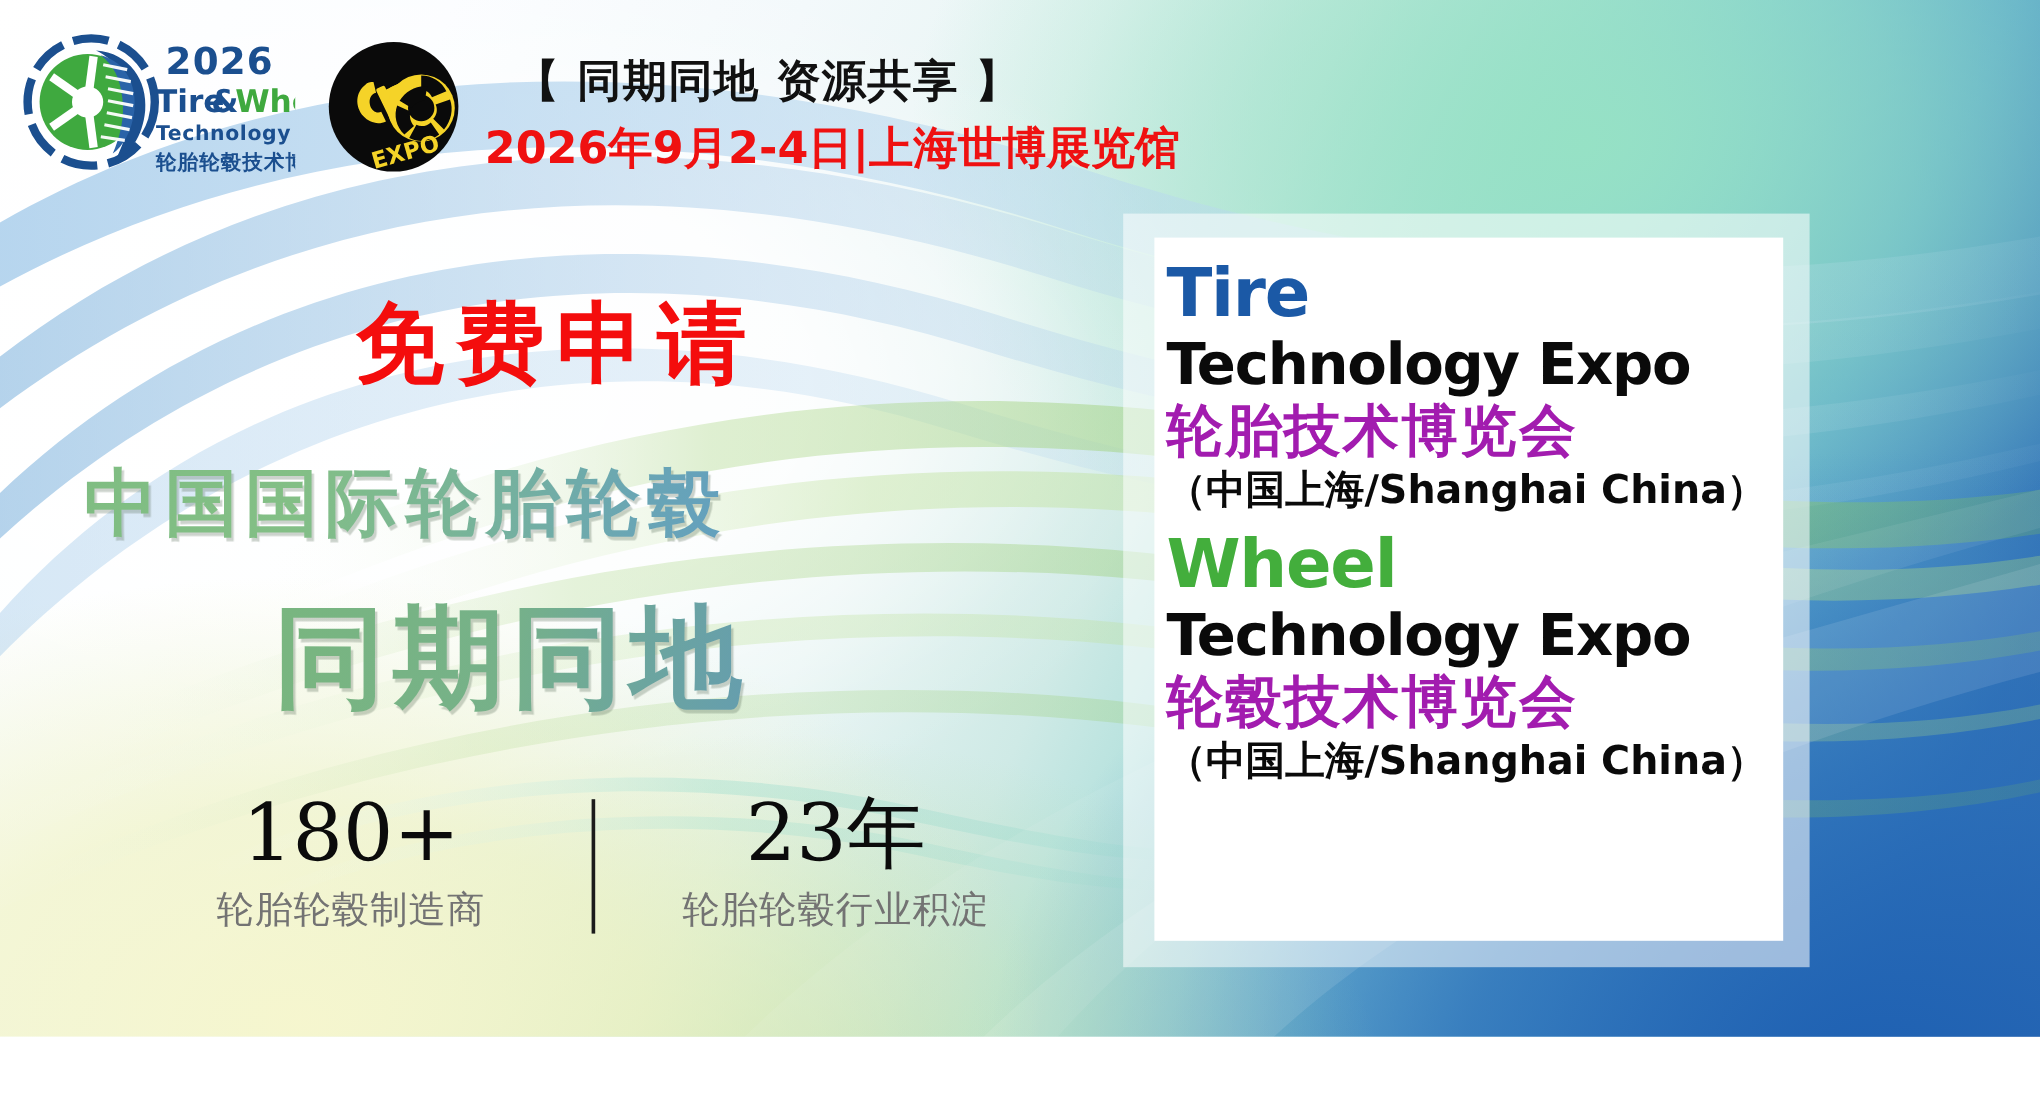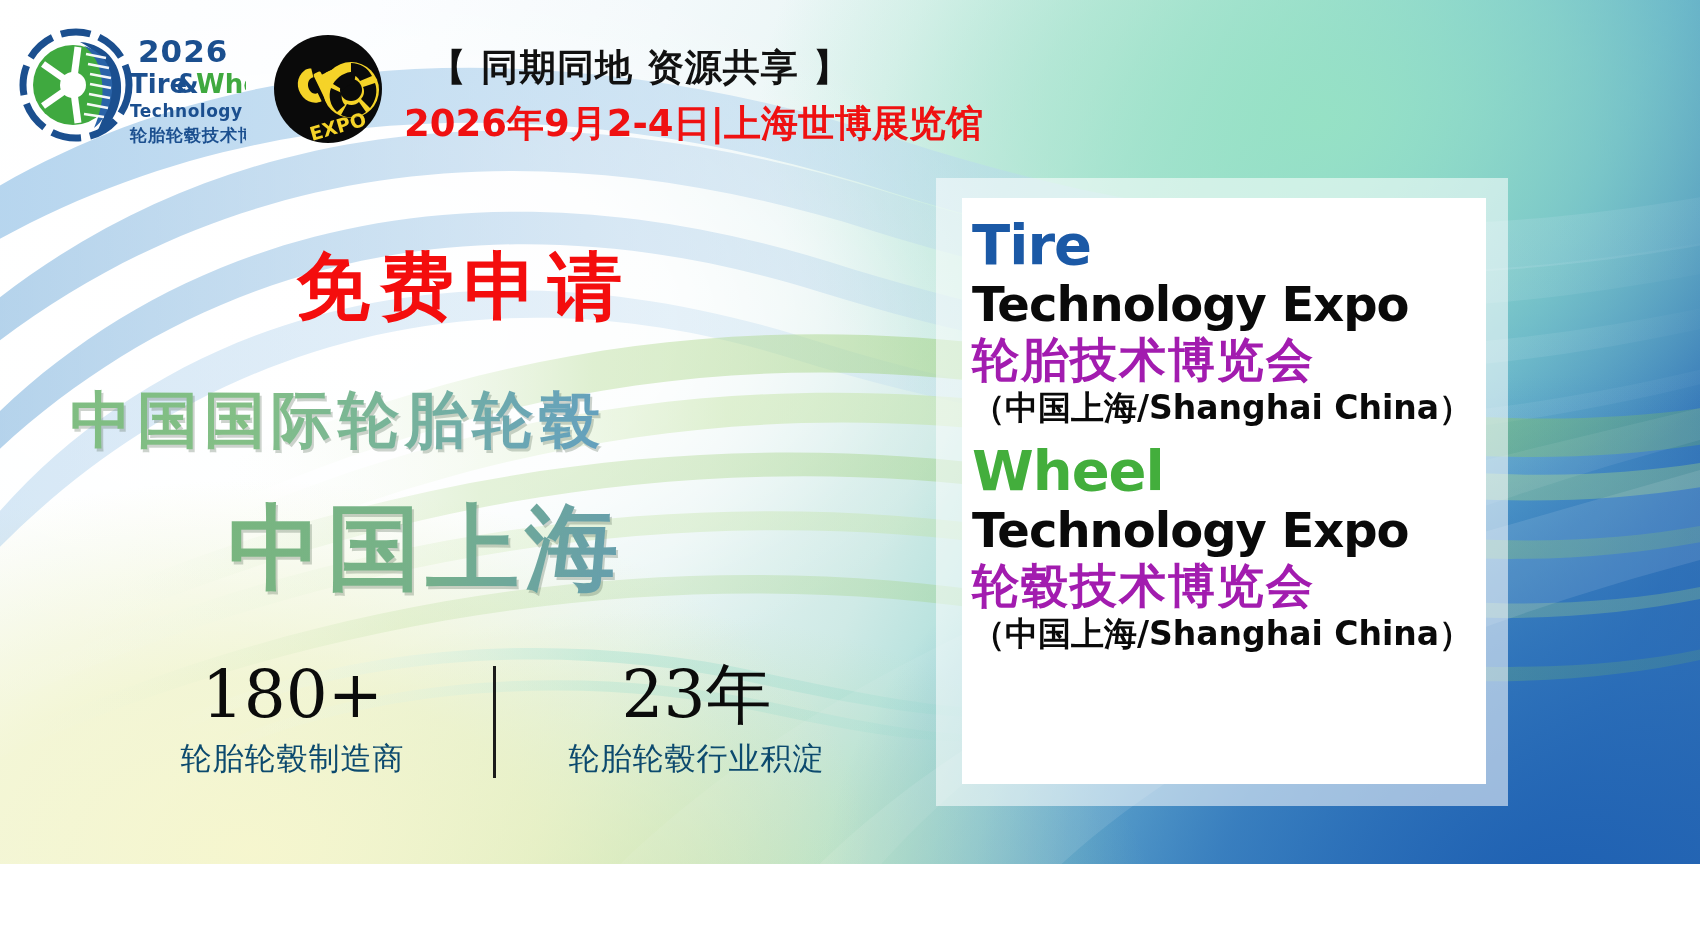--- a/index.html
+++ b/index.html
@@ -107,21 +107,21 @@
   
   .stats{position:absolute;left:120px;top:656px;width:790px;
          display:flex;align-items:flex-start;}
   .stat{width:345px;text-align:center;}
   .stat-value{
     font-size:66px;color:#0b0b0b;line-height:78px;
     font-family:"DejaVu Serif","Liberation Serif",serif;
     font-weight:400;white-space:nowrap;
   }
   .stat-label{
-    font-size:31px;color:#0c4a6e;line-height:44px;margin-top:2px;
+    font-size:31px;color:#737373;line-height:44px;margin-top:2px;
     font-family:"DejaVu Serif","Liberation Serif",serif;
     white-space:nowrap;letter-spacing:1px;
   }
   .stat-divider{
     width:3px;height:112px;background:#1b1b1b;margin:10px 28px 0 28px;
   }
 
   
   .panel-outer{
     position:absolute;left:936px;top:178px;width:572px;height:628px;
@@ -309,21 +309,21 @@
 
     <div class="head-text">
       <div class="head-line1">【 同期同地 资源共享 】</div>
       <div class="head-line2">2026年9月2-4日|上海世博展览馆</div>
     </div>
   </div>
 
   <div class="free-apply">免费申请</div>
 
   <div class="title-big">中国国际轮胎轮毂</div>
-  <div class="title-big2">中国上海</div>
+  <div class="title-big2">同期同地</div>
 
   <div class="stats">
     <div class="stat">
       <div class="stat-value">180+</div>
       <div class="stat-label">轮胎轮毂制造商</div>
     </div>
     <div class="stat-divider"></div>
     <div class="stat">
       <div class="stat-value">23年</div>
       <div class="stat-label">轮胎轮毂行业积淀</div>

